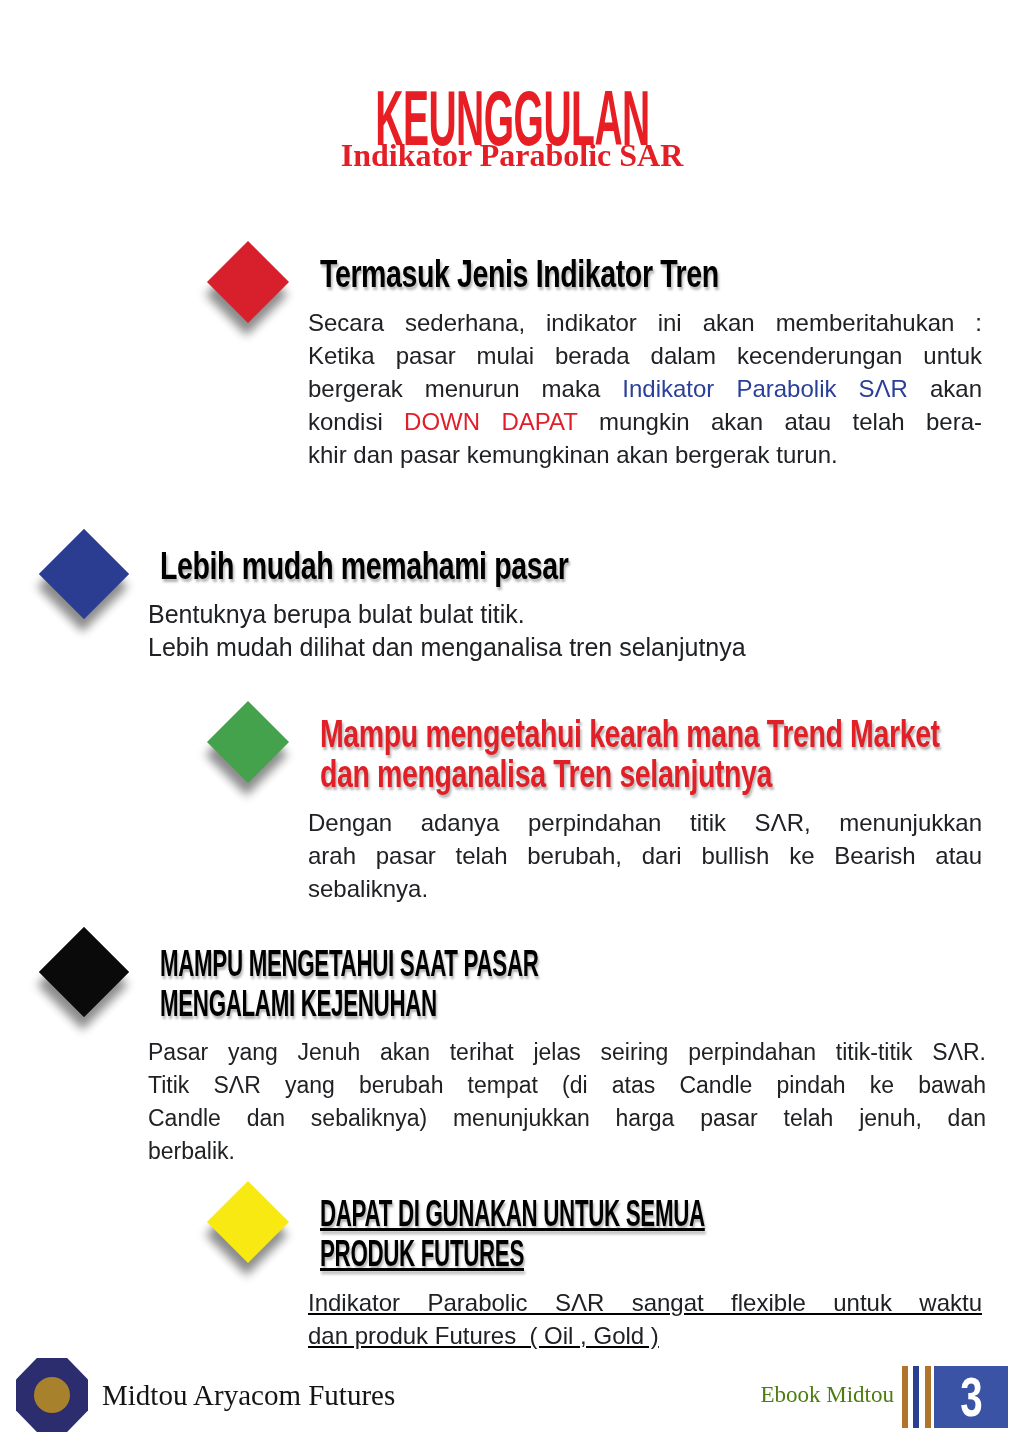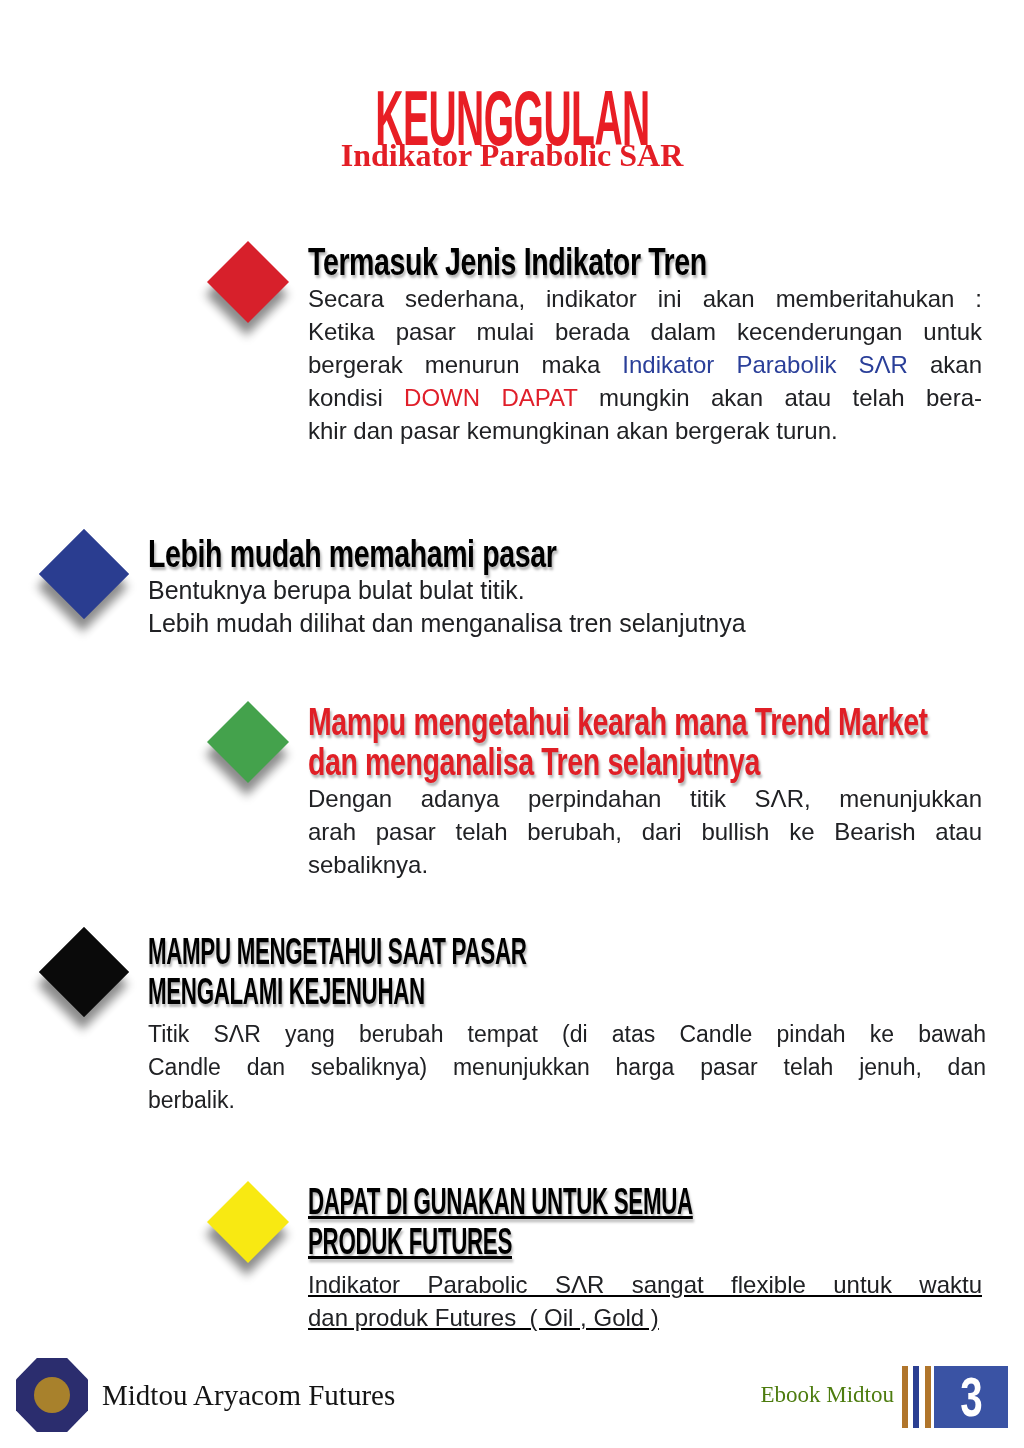--- a/index.html
+++ b/index.html
@@ -20,21 +20,21 @@
   .diamond-wrap{position:absolute;top:0;width:92px;height:92px;
                 display:flex;align-items:center;justify-content:center;}
   .variant-a .diamond-wrap{left:202px;}
   .variant-b .diamond-wrap{left:38px;}
   .diamond{transform:rotate(45deg);filter:drop-shadow(8px 10px 5px rgba(0,0,0,.45));}
   .variant-a .diamond{width:58px;height:58px;}
   .variant-b .diamond{width:64px;height:64px;}
   .content{position:relative;}
   .variant-a .content{margin-left:308px;width:674px;}
   .variant-b .content{margin-left:148px;width:838px;}
-  .sec-heading{margin:0;padding-top:6px;color:#000000;}
+  .sec-heading{margin:12px;padding-top:6px;color:#000000;}
   .hline{display:block;line-height:40px;font-weight:bold;font-size:38px;
          transform:scaleX(.75);transform-origin:left center;white-space:nowrap;
          letter-spacing:-.5px;text-shadow:2px 3px 3px rgba(0,0,0,.30);}
   .hline.caps{font-size:36px;transform:scaleX(.62);}
   .sec-body{margin-top:0;color:#202124;font-size:24px;line-height:33px;}
   .bline{min-height:33px;}
   .bline.just{text-align:justify;text-align-last:justify;}
 
   
   [data-name="section-indikator-tren"]{top:236px;}
@@ -128,20 +128,21 @@
     <section class="sec variant-b" data-name="section-kejenuhan">
       <div class="diamond-wrap" data-name="diamond-bullet">
         <div class="diamond" data-name="diamond-icon" style="background: rgb(10, 10, 10);"></div>
       </div>
       <div class="content" data-name="section-content">
         <h3 class="sec-heading" data-name="section-heading" style="color: rgb(0, 0, 0);">
             <span class="hline caps" data-name="section-heading-line">MAMPU MENGETAHUI SAAT PASAR</span>
             <span class="hline caps" data-name="section-heading-line">MENGALAMI KEJENUHAN</span>
           </h3>
         <div class="sec-body" data-name="section-body">
+            <div class="bline just" data-name="body-line"><span data-name="body-text-segment">Pasar yang Jenuh akan terihat jelas seiring perpindahan titik-titik SΛR.</span></div>
             <div class="bline just" data-name="body-line"><span data-name="body-text-segment">Titik SΛR yang berubah tempat (di atas Candle pindah ke bawah</span></div>
             <div class="bline just" data-name="body-line"><span data-name="body-text-segment">Candle dan sebaliknya) menunjukkan harga pasar telah jenuh, dan</span></div>
             <div class="bline" data-name="body-line"><span data-name="body-text-segment">berbalik.</span></div>
           </div>
       </div>
     </section>
 
     <section class="sec variant-a" data-name="section-produk-futures">
       <div class="diamond-wrap" data-name="diamond-bullet">
         <div class="diamond" data-name="diamond-icon" style="background: rgb(248, 233, 18);"></div>

